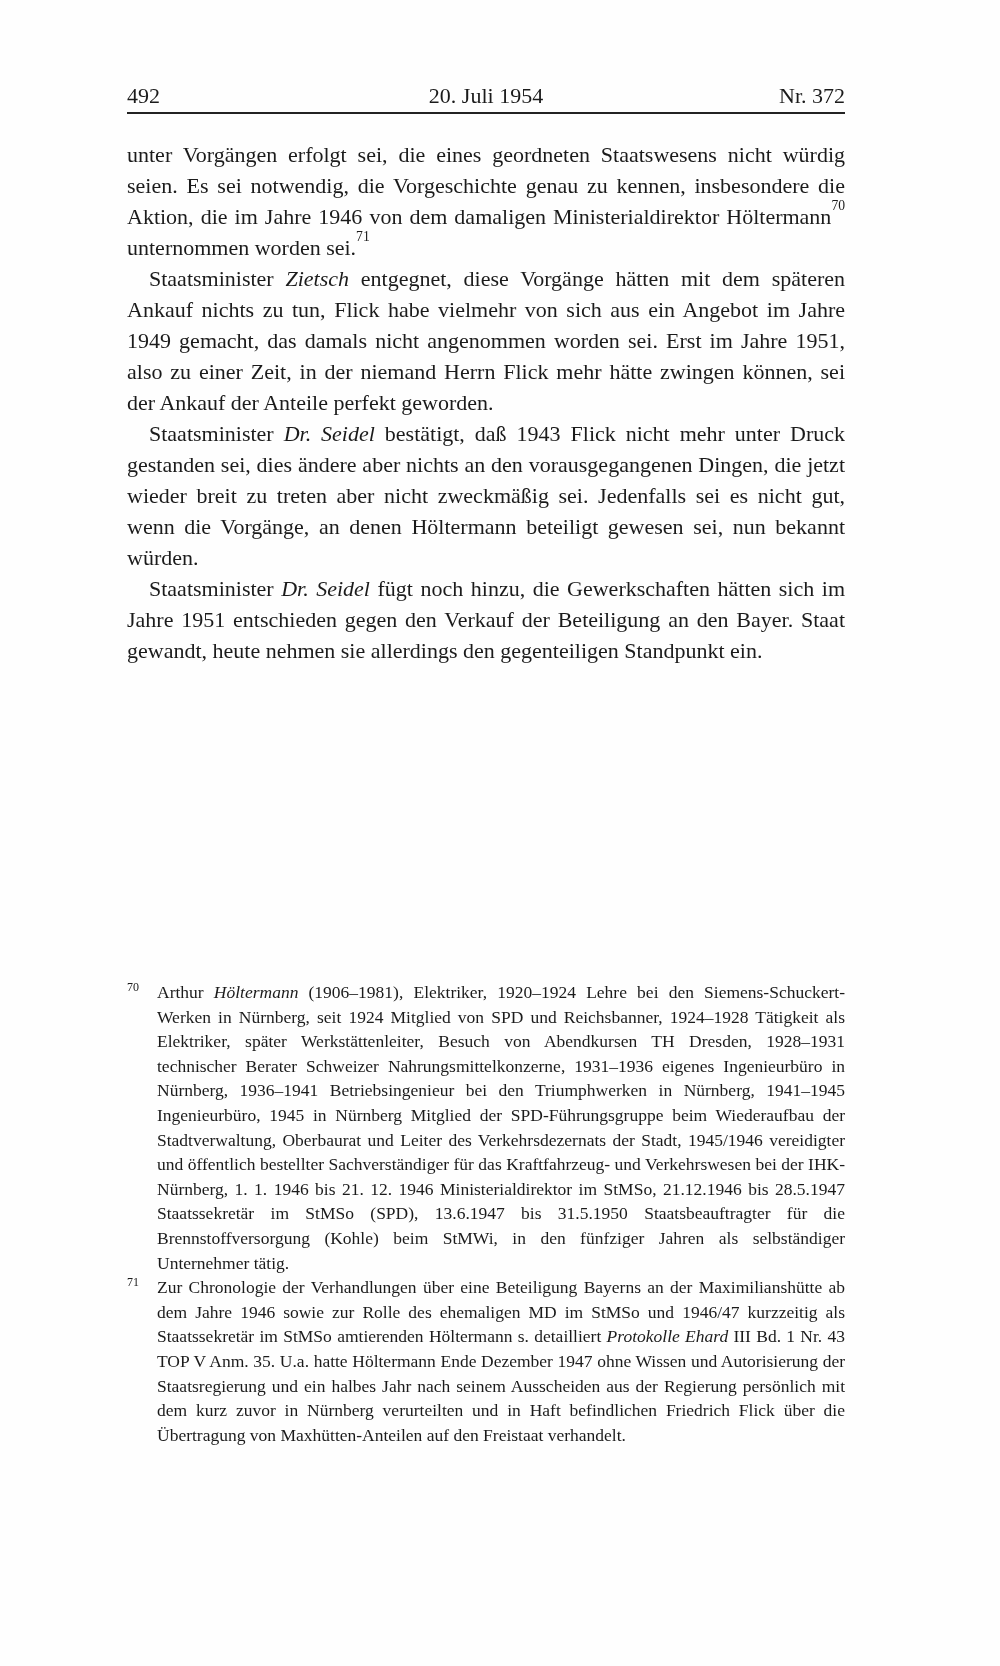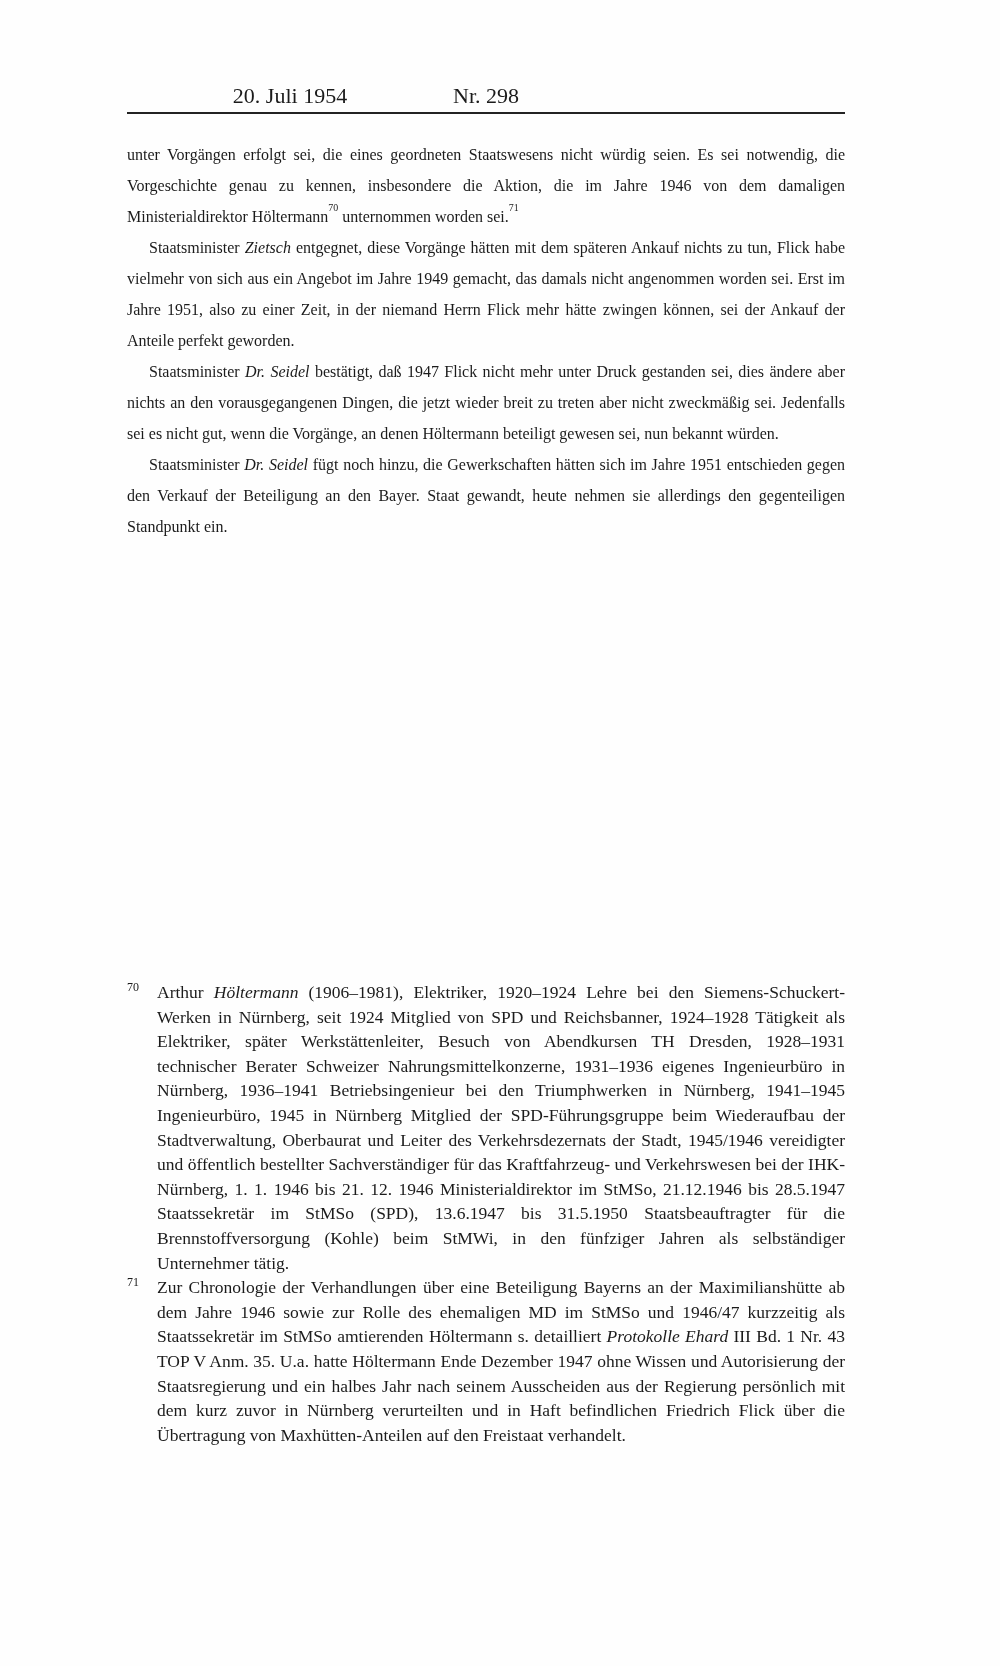--- a/index.html
+++ b/index.html
@@ -37,21 +37,21 @@
     width: 718px;
     height: 2px;
     background: #232323;
   }
   
   .bodytext {
     position: absolute;
     top: 139px;
     left: 127px;
     width: 718px;
-    font-size: 16px;
+    font-size: 22px;
     line-height: 31px;
     text-align: justify;
     hyphens: auto;
   }
   .bodytext p {
     margin: 0;
     text-indent: 22px;
   }
   .bodytext p.noindent {
     text-indent: 0;
@@ -86,29 +86,30 @@
     line-height: 1;
   }
   .it { font-style: italic; }
 </style>
 </head>
 <body>
 
 <div class="page">
 
   <header class="hdr">
+    <span class="l">492</span>
     <span class="c">20. Juli 1954</span>
-    <span class="r">Nr. 298</span>
+    <span class="r">Nr. 372</span>
   </header>
   <div class="rule"></div>
 
   <main class="bodytext">
     <p class="noindent"><span>unter Vorgängen erfolgt sei, die eines geordneten Staatswesens nicht würdig seien. Es sei notwendig, die Vorgeschichte genau zu kennen, insbesondere die Aktion, die im Jahre 1946 von dem damaligen Ministerialdirektor Höltermann</span><sup class="marker">70</sup><span> unternommen worden sei.</span><sup class="marker">71</sup></p>
     <p><span>Staatsminister </span><span class="it">Zietsch</span><span> entgegnet, diese Vorgänge hätten mit dem späteren Ankauf nichts zu tun, Flick habe vielmehr von sich aus ein Angebot im Jahre 1949 gemacht, das damals nicht angenommen worden sei. Erst im Jahre 1951, also zu einer Zeit, in der niemand Herrn Flick mehr hätte zwingen können, sei der Ankauf der Anteile perfekt geworden.</span></p>
-    <p><span>Staatsminister </span><span class="it">Dr. Seidel</span><span> bestätigt, daß 1947 Flick nicht mehr unter Druck gestanden sei, dies ändere aber nichts an den vorausgegangenen Dingen, die jetzt wieder breit zu treten aber nicht zweckmäßig sei. Jedenfalls sei es nicht gut, wenn die Vorgänge, an denen Höltermann beteiligt gewesen sei, nun bekannt würden.</span></p>
+    <p><span>Staatsminister </span><span class="it">Dr. Seidel</span><span> bestätigt, daß 1943 Flick nicht mehr unter Druck gestanden sei, dies ändere aber nichts an den vorausgegangenen Dingen, die jetzt wieder breit zu treten aber nicht zweckmäßig sei. Jedenfalls sei es nicht gut, wenn die Vorgänge, an denen Höltermann beteiligt gewesen sei, nun bekannt würden.</span></p>
     <p><span>Staatsminister </span><span class="it">Dr. Seidel</span><span> fügt noch hinzu, die Gewerkschaften hätten sich im Jahre 1951 entschieden gegen den Verkauf der Beteiligung an den Bayer. Staat gewandt, heute nehmen sie allerdings den gegenteiligen Standpunkt ein.</span></p>
   </main>
 
   <section class="footnotes">
     <div class="footnote">
       <span class="fn-num">70</span>
       <span class="fn-text"><span>Arthur </span><span class="it">Höltermann</span><span> (1906–1981), Elektriker, 1920–1924 Lehre bei den Siemens-Schuckert-Werken in Nürnberg, seit 1924 Mitglied von SPD und Reichsbanner, 1924–1928 Tätigkeit als Elektriker, später Werkstättenleiter, Besuch von Abendkursen TH Dresden, 1928–1931 technischer Berater Schweizer Nahrungsmittelkonzerne, 1931–1936 eigenes Ingenieurbüro in Nürnberg, 1936–1941 Betriebsingenieur bei den Triumphwerken in Nürnberg, 1941–1945 Ingenieurbüro, 1945 in Nürnberg Mitglied der SPD-Führungsgruppe beim Wiederaufbau der Stadtverwaltung, Oberbaurat und Leiter des Verkehrsdezernats der Stadt, 1945/1946 vereidigter und öffentlich bestellter Sachverständiger für das Kraftfahrzeug- und Verkehrswesen bei der IHK-Nürnberg, 1. 1. 1946 bis 21. 12. 1946 Ministerialdirektor im StMSo, 21.12.1946 bis 28.5.1947 Staatssekretär im StMSo (SPD), 13.6.1947 bis 31.5.1950 Staatsbeauftragter für die Brennstoffversorgung (Kohle) beim StMWi, in den fünfziger Jahren als selbständiger Unternehmer tätig.</span></span>
     </div>
     <div class="footnote">
       <span class="fn-num">71</span>

